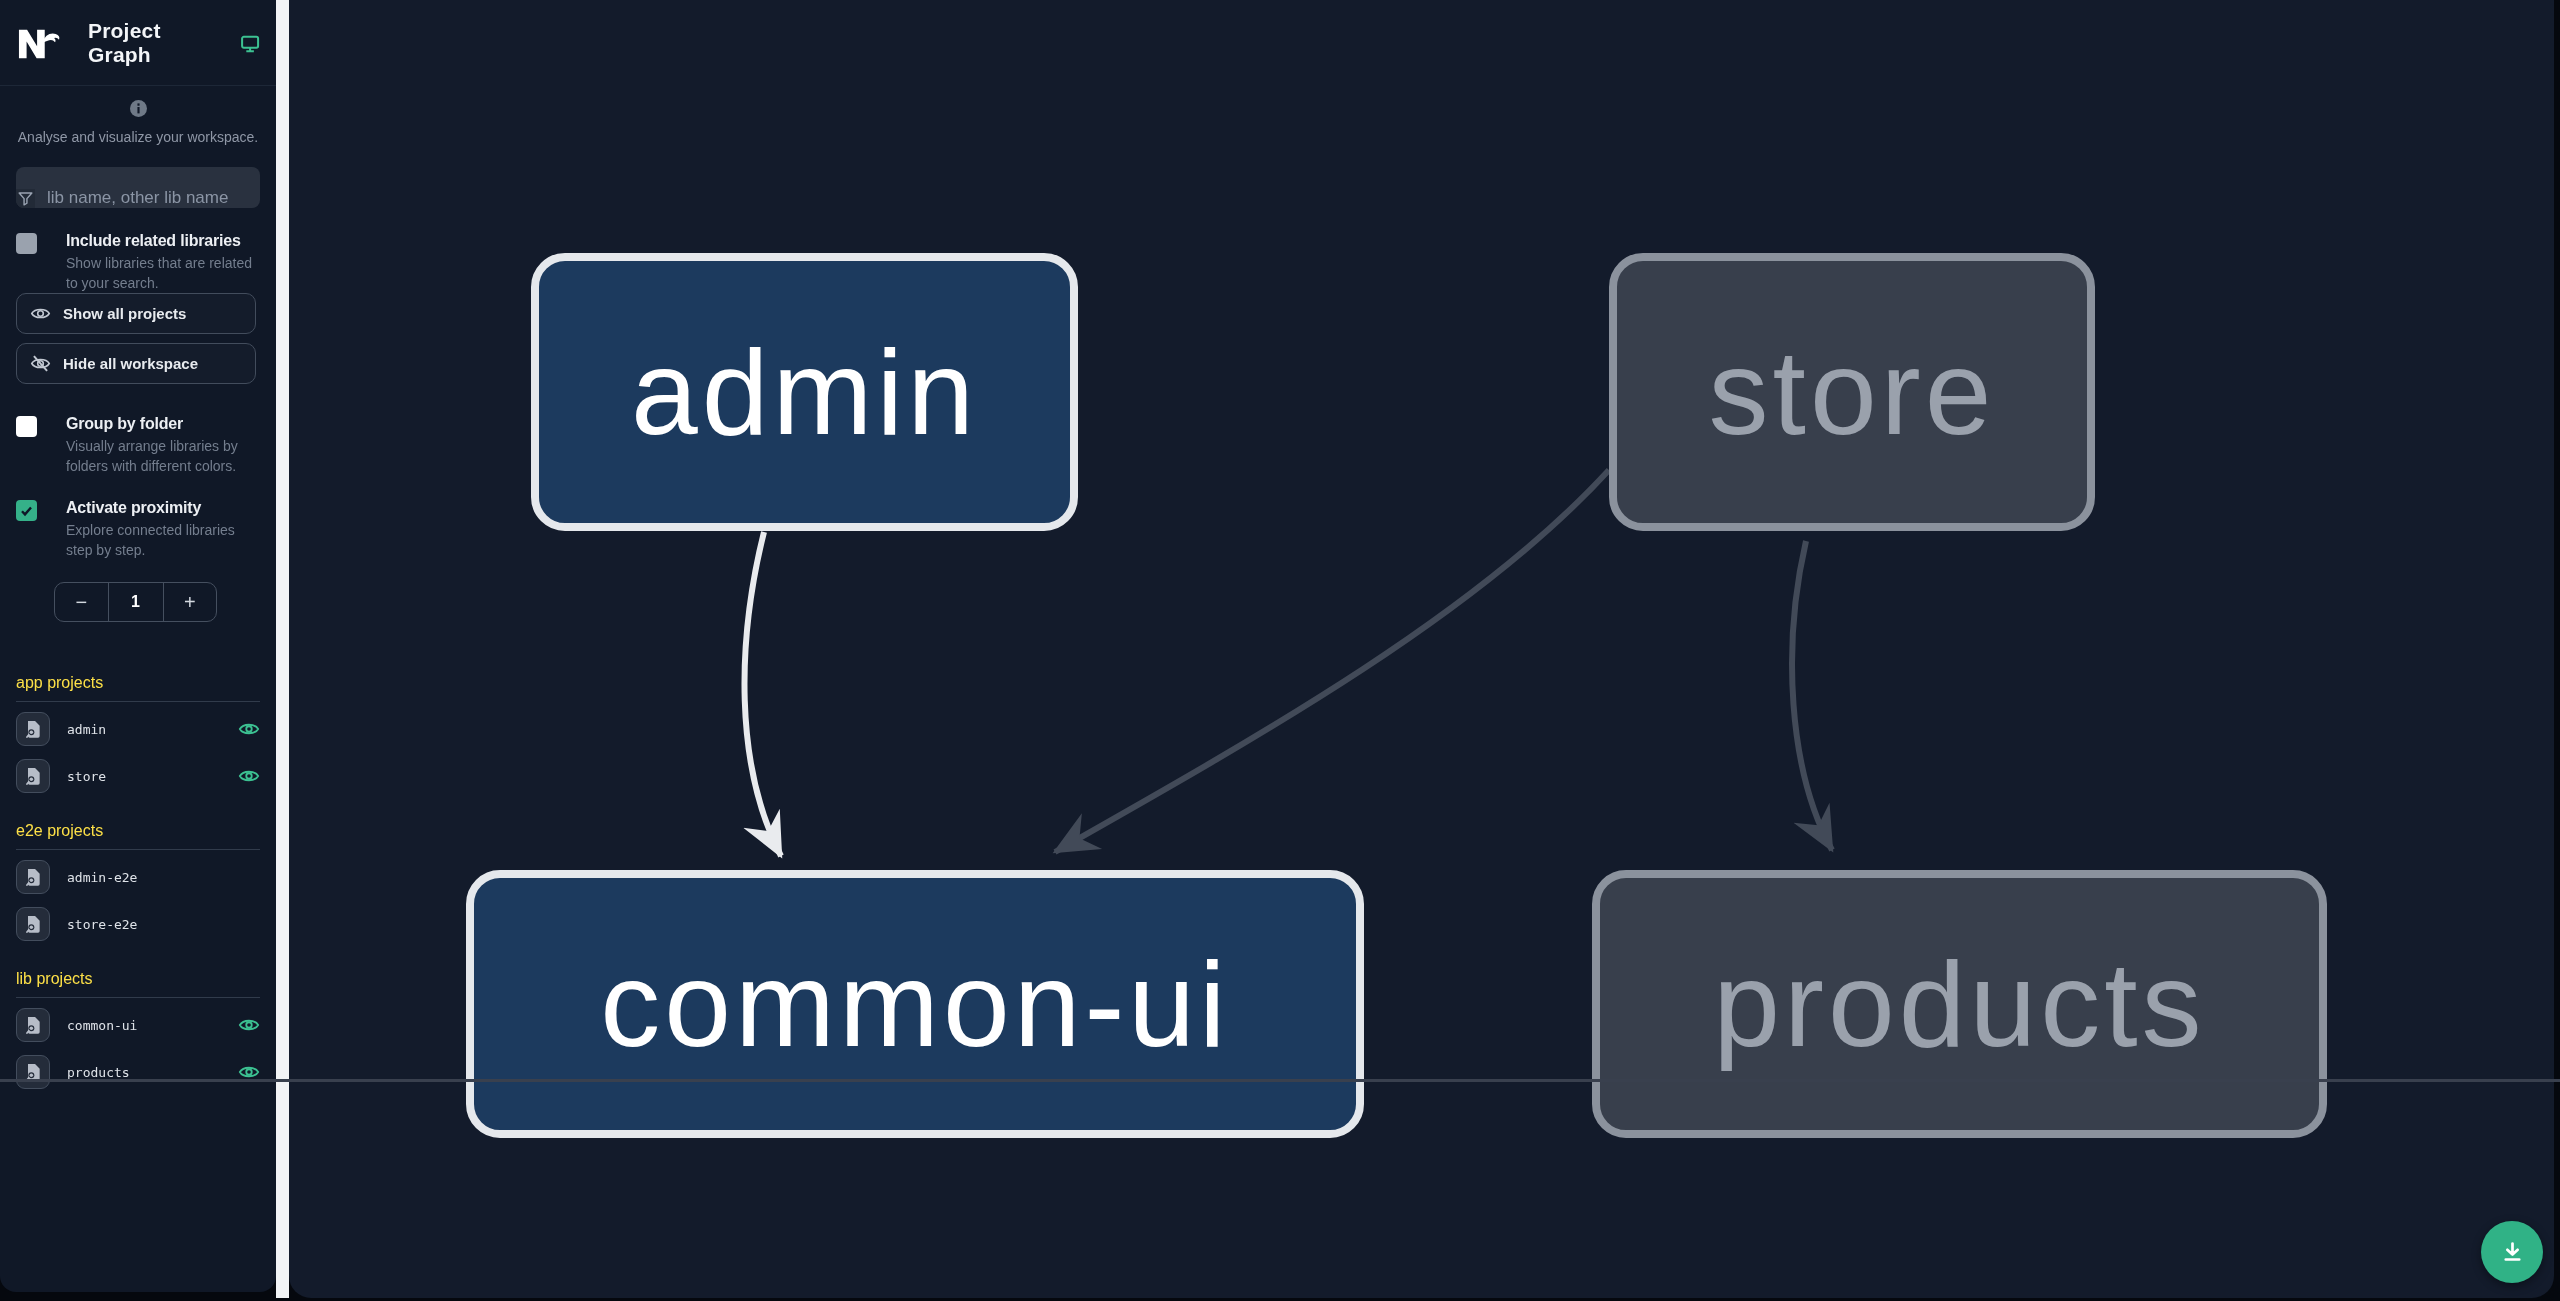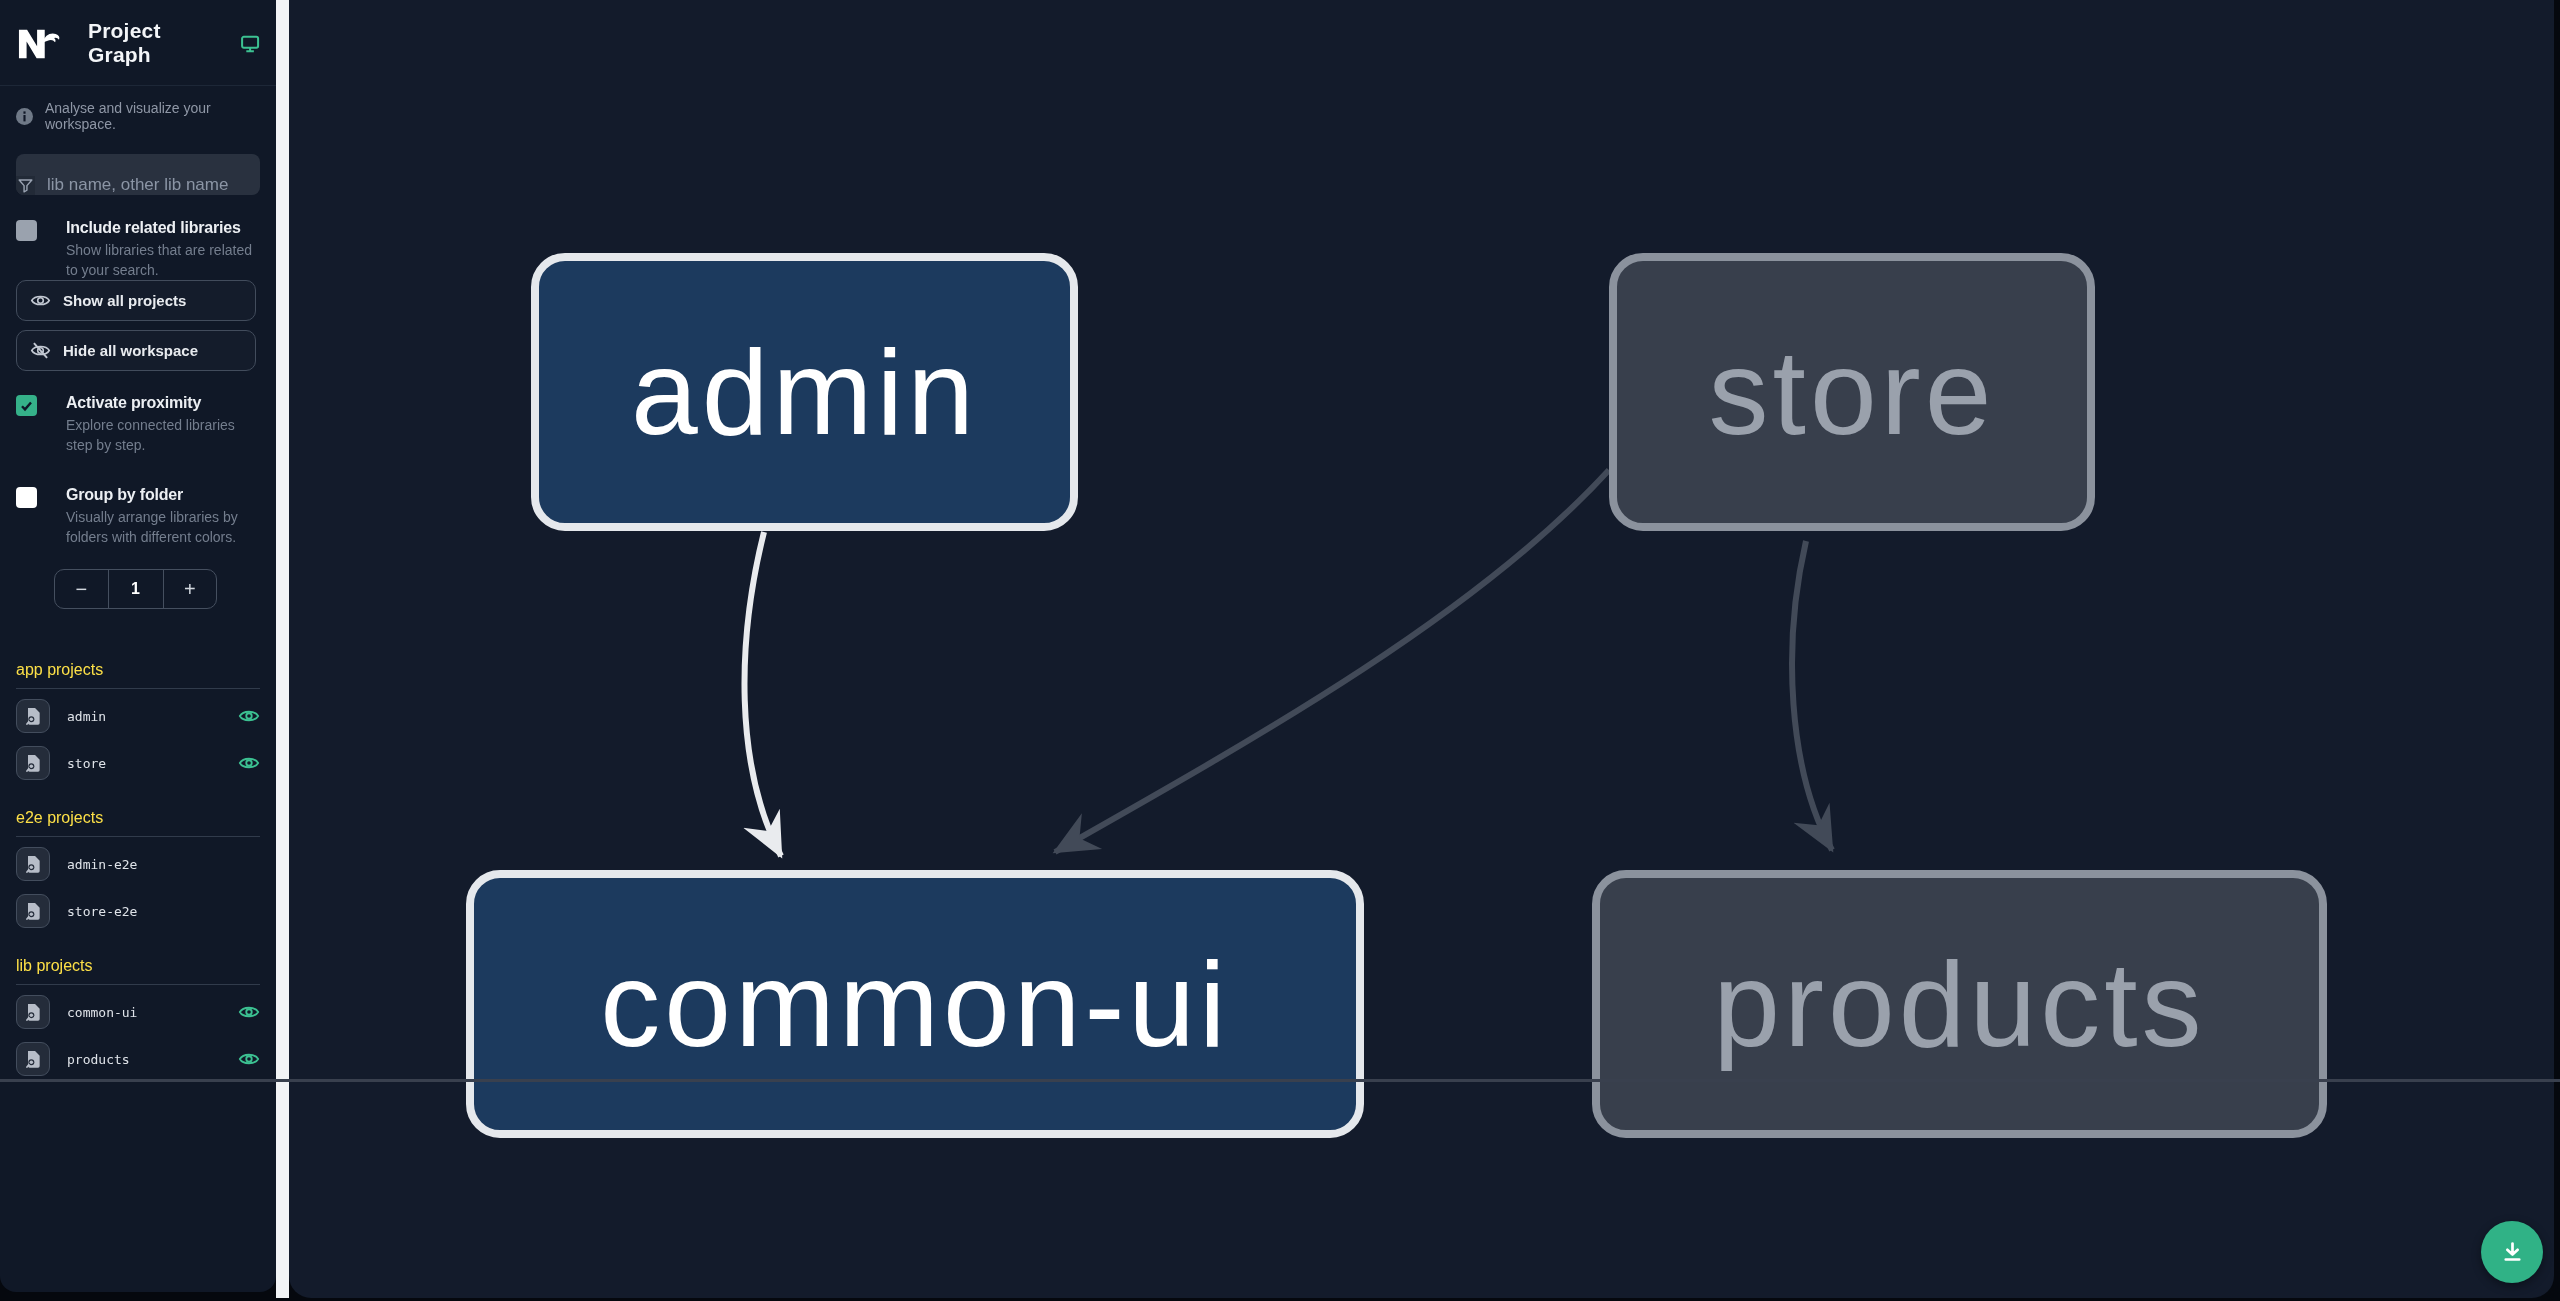--- a/index.html
+++ b/index.html
@@ -19,21 +19,21 @@
 
   
   .sb-header { display:flex; align-items:center; height:86px; padding:0 16px;
                border-bottom:1px solid #1d2737; }
   .nx-logo { width:46px; height:42px; flex:0 0 auto; }
   .sb-title { font-size:21px; font-weight:bold; color:#f3f5f8; margin-left:26px;
               letter-spacing:.2px; }
   .monitor { width:22px; height:22px; margin-left:22px; margin-top:2px; }
 
   .tagline { display:flex; align-items:center; gap:12px; padding:14px 16px 0 16px;
-             color:#8f97a6; font-size:14px; }
+             color:#8f97a6; font-size:14px;flex-direction:column; }
   .tagline svg { flex:0 0 auto; }
 
   
   .filter { display:flex; align-items:flex-end; height:41px; margin:22px 16px 0 16px;
             border-radius:8px; overflow:hidden; background:#29313f; }
   .filter .f-icon { width:40px; display:flex; align-items:center; justify-content:center;
             background:#222a37; }
   .filter input { flex:1; border:0; outline:0; background:transparent; color:#dfe3ea;
             font-size:17px; padding:0 12px; font-family:"Liberation Sans",sans-serif; }
   .filter input::placeholder { color:#8b95a5; }
@@ -160,39 +160,39 @@
 
     <button class="wbtn">
       <svg width="21" height="21" viewBox="0 0 24 24">
         <path d="M2 12 C5.5 5.8 18.5 5.8 22 12 C18.5 18.2 5.5 18.2 2 12 z" fill="none" stroke="#c2c8d2" stroke-width="1.8"></path>
         <circle cx="12" cy="12" r="3.2" fill="none" stroke="#c2c8d2" stroke-width="1.8"></circle>
         <path d="M4.5 3.5 L19.5 20.5" stroke="#c2c8d2" stroke-width="2.2"></path>
       </svg>
       <span>Hide all workspace</span>
     </button>
 
+    <label class="opt" style="margin-top:31px;">
+      <span class="cb cb-light" data-checked="false">
+        
+      </span>
+      <span class="opt-text">
+        <span class="opt-label">Group by folder</span>
+        <span class="opt-desc">Visually arrange libraries by folders with different colors.</span>
+      </span>
+    </label>
+
     <label class="opt" style="margin-top:23px;">
       <span class="cb cb-light" data-checked="true">
         <svg width="15" height="15" viewBox="0 0 20 20">
           <path d="M4 11 l4 4.2 L16 6" fill="none" stroke="#0f1828" stroke-width="3.2"></path>
           </svg>
       </span>
       <span class="opt-text">
         <span class="opt-label">Activate proximity</span>
         <span class="opt-desc">Explore connected libraries step by step.</span>
-      </span>
-    </label>
-
-    <label class="opt" style="margin-top:31px;">
-      <span class="cb cb-light" data-checked="false">
-        
-      </span>
-      <span class="opt-text">
-        <span class="opt-label">Group by folder</span>
-        <span class="opt-desc">Visually arrange libraries by folders with different colors.</span>
       </span>
     </label>
 
     <div class="stepper">
       <button>−</button>
       <div class="step-val">1</div>
       <button>+</button>
     </div>
 
     <div class="sections">

